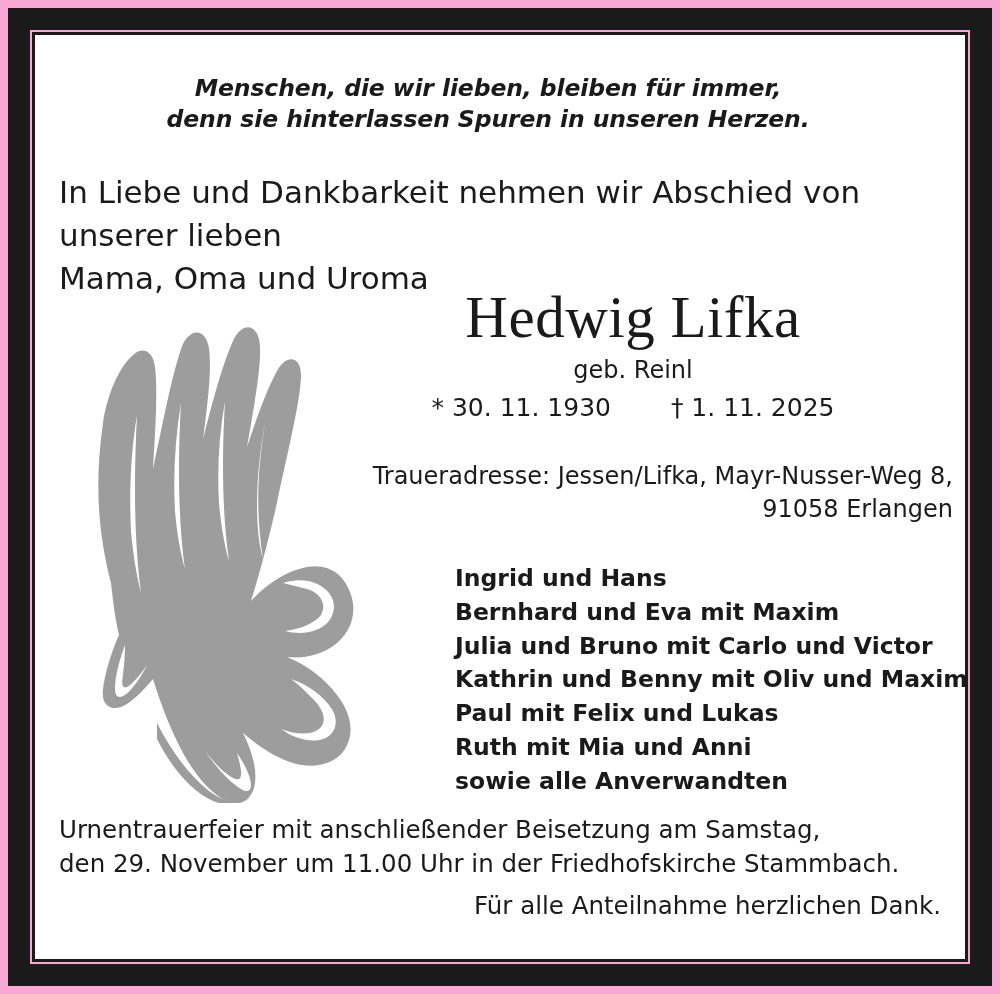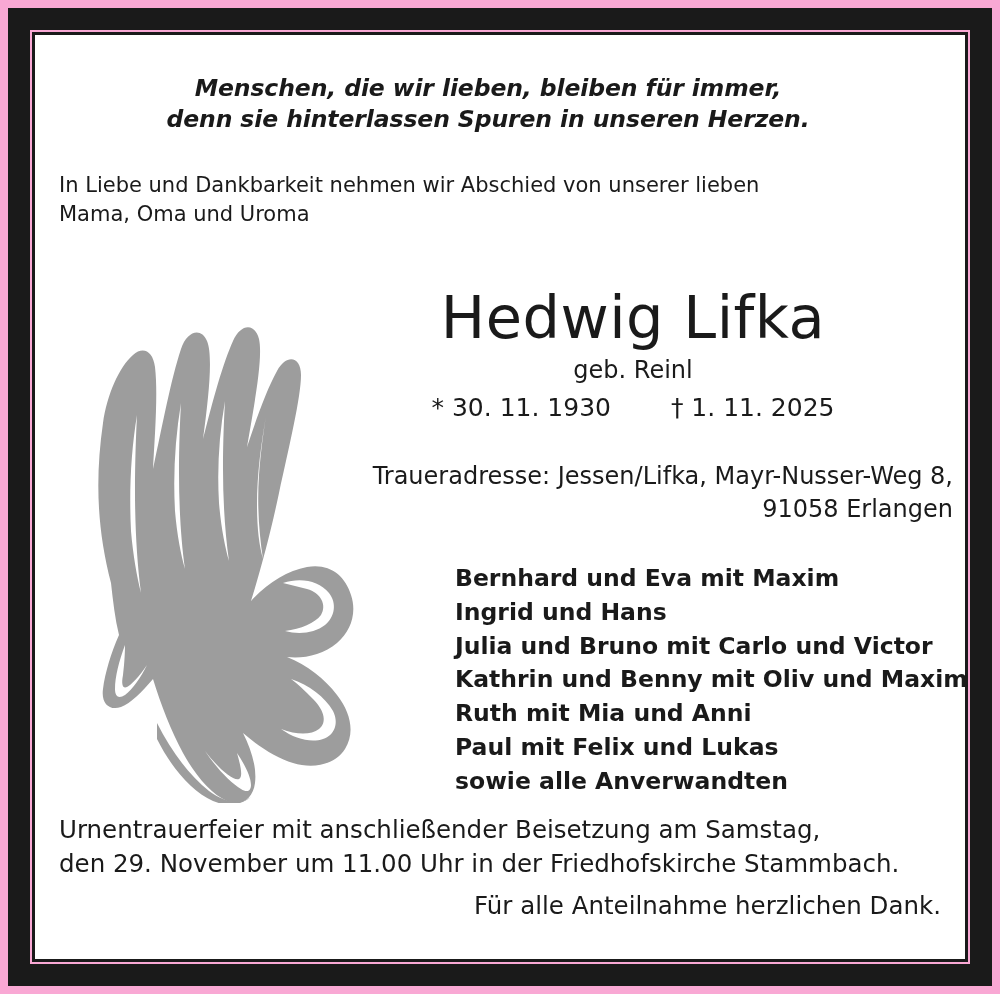--- a/index.html
+++ b/index.html
@@ -74,36 +74,37 @@
     line-height: 1.32;
     letter-spacing: -0.1px;
     color: #1a1a1a;
   }
   .motto .l2 { display: block; }
 
   .intro {
     position: absolute;
     left: 24px;
     top: 136px;
-    font-size: 21px;
+    font-size: 31px;
     line-height: 1.38;
     color: #1a1a1a;
     white-space: pre-line;
   }
 
   .name {
     position: absolute;
     left: 290px;
     right: 24px;
     top: 248px;
     text-align: center;
     font-size: 59px;
     font-weight: 400;
     letter-spacing: 0.5px;
     color: #1a1a1a;
+    font-family: Liberation Serif, serif;
   }
   .maiden {
     position: absolute;
     left: 290px;
     right: 24px;
     top: 321px;
     text-align: center;
     font-size: 24px;
     font-weight: normal;
     color: #1a1a1a;
@@ -238,26 +239,26 @@
     <div class="dates">
       <span>* 30. 11. 1930</span>
       <span class="sep"></span>
       <span>† 1. 11. 2025</span>
     </div>
 
     <div class="address">Traueradresse:  Jessen/Lifka, Mayr-Nusser-Weg 8,
 91058 Erlangen</div>
 
     <div class="family">
+      <div>Ingrid und Hans</div>
       <div>Bernhard und Eva mit Maxim</div>
-      <div>Ingrid und Hans</div>
       <div>Julia und Bruno mit Carlo und Victor</div>
       <div>Kathrin und Benny mit Oliv und Maxim</div>
+      <div>Paul mit Felix und Lukas</div>
       <div>Ruth mit Mia und Anni</div>
-      <div>Paul mit Felix und Lukas</div>
       <div>sowie alle Anverwandten</div>
     </div>
 
     <div class="funeral">Urnentrauerfeier mit anschließender Beisetzung am Samstag,
 den 29. November um 11.00 Uhr in der Friedhofskirche Stammbach.</div>
     <div class="thanks">Für alle Anteilnahme herzlichen Dank.</div>
 
   </div>
 </div>
 

